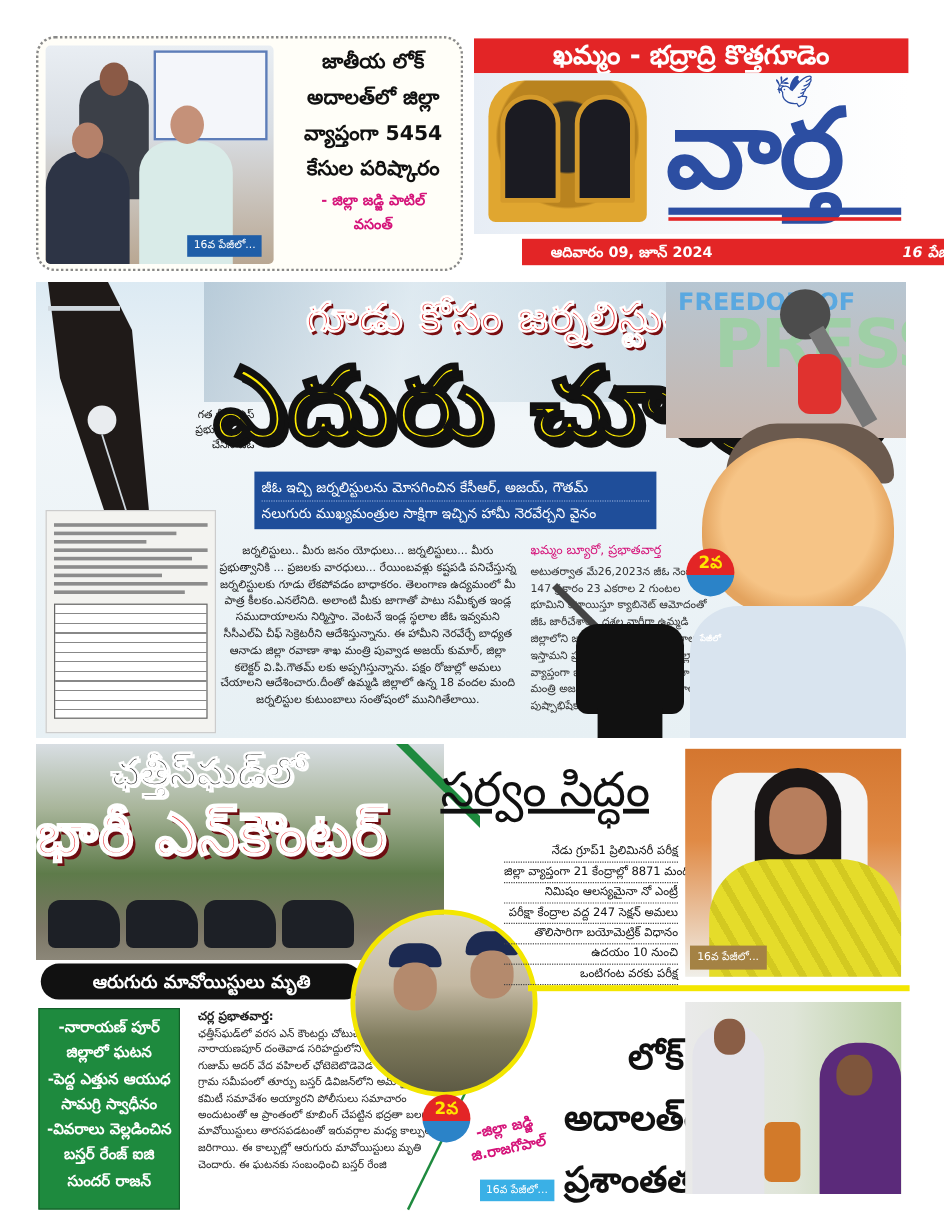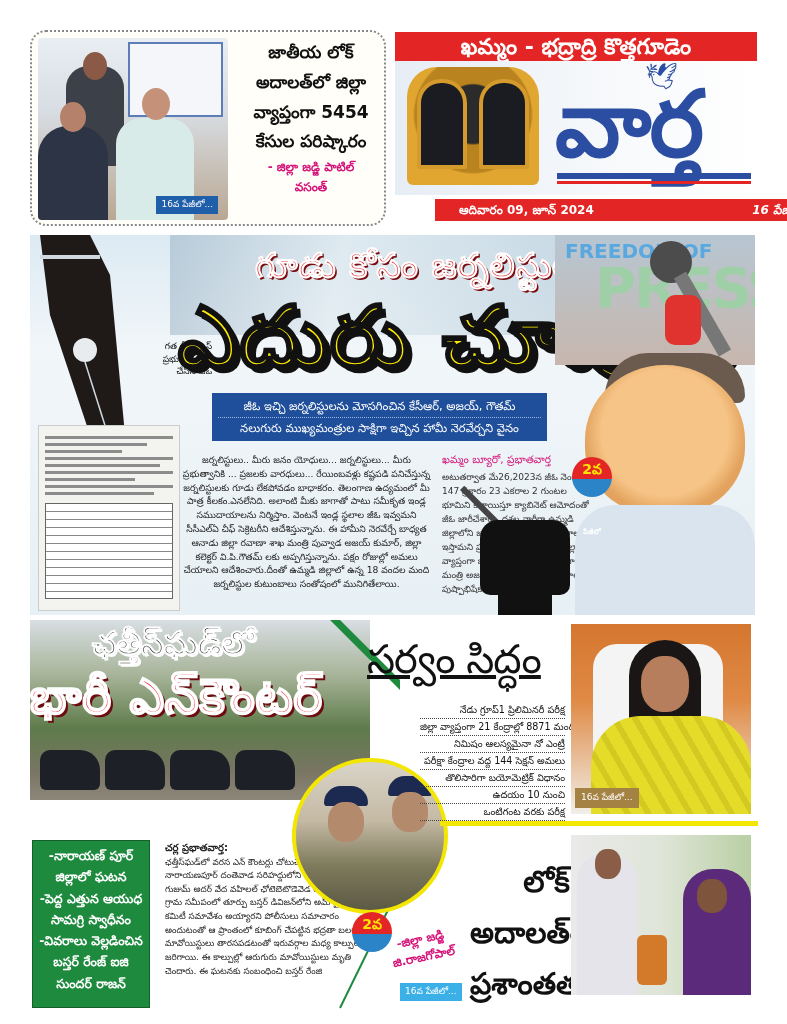--- a/index.html
+++ b/index.html
@@ -41,21 +41,21 @@
   #lead .sky { position:absolute; left:140px; top:0; width:420px; height:100px; background: linear-gradient(100deg, #9fb6c7 0%, #dfe9ef 40%, #b4cad8 100%); opacity:.6; }
   #pen-nib { left: 0; top: 0; width: 150px; height: 200px; }
   #pen-nib svg { width: 150px; height: 200px; }
   #go-note { left: 120px; top: 105px; width: 62px; font-size: 9px; line-height: 1.4; color: #111; text-align: right; }
   #go-doc { left: 8px; top: 190px; width: 142px; height: 186px; background: #f3f3f0; border: 1px solid #ccc; padding: 6px; }
   #go-doc .line { height: 3px; background: #8c8c8c; margin: 4px 0; }
   #go-doc .tbl { margin-top: 8px; border: 1px solid #666; height: 96px; background: repeating-linear-gradient(180deg, #fff 0 7px, #888 7px 8px); }
   #lead-kicker { left: 225px; top: 10px; font-size: 34px; font-weight: bold; color: #e4262b; -webkit-text-stroke: 1px #fff; text-shadow: 2px 2px 0 #7a0d10; letter-spacing: 1px; white-space: nowrap; }
   #lead-headline { left: 148px; top: 60px; font-size: 84px; font-weight: bold; color: #ffec00; -webkit-text-stroke: 3px #111; text-shadow: 5px 5px 0 #111; letter-spacing: 2px; white-space: nowrap; line-height: 1; }
   #lead-deck { left: 182px; top: 158px; width: 335px; background: #1f4e9a; color: #fff; font-size: 11.5px; padding: 3px 6px; line-height: 1.8; }
-  #lead-deck .deck-line { border-bottom: 1px dotted #9fb6e0; text-align: center; }
+  #lead-deck .deck-line { border-bottom: 1px dotted #9fb6e0; }
   #lead-deck .deck-line:last-child { border-bottom: none; }
   #lead-body-left { left: 150px; top: 218px; width: 253px; font-size: 9.2px; line-height: 1.5; color: #222; text-align: center; }
   #lead-byline { left: 412px; top: 218px; font-size: 10.5px; color: #d5147a; white-space: nowrap; }
   #lead-body-right { left: 412px; top: 236px; width: 148px; font-size: 9px; line-height: 1.55; color: #333; }
   #caricature { left: 525px; top: 0; width: 200px; height: 380px; }
   #caricature .press-bg { position:absolute; left:0; top:0; width:200px; height:130px; background: linear-gradient(180deg,#b7c6d2,#c7b6ad); }
   #caricature .press-word { position:absolute; left:40px; top:20px; font-size:56px; font-weight:bold; color:#9fcfa6; letter-spacing:-2px; }
   #caricature .freedom { position:absolute; left:10px; top:4px; font-size:20px; font-weight:bold; color:#5aa8e0; }
   #caricature .mic { position:absolute; left:95px; top:6px; width:42px; height:42px; background:#4c4c4c; border-radius:50%; }
   #caricature .mic-handle { position:absolute; left:118px; top:40px; width:14px; height:90px; background:#777; transform: rotate(-30deg); transform-origin: top; }
@@ -226,20 +226,21 @@
     <div class="bag" style="left:75px"></div>
     <div class="bag" style="left:140px"></div>
     <div class="bag" style="left:205px"></div>
   </div>
   <svg id="enc-green-edge" class="abs" viewBox="0 0 80 390">
     <polygon points="0,0 20,0 80,60 80,70 10,0" fill="#1e8a3e"></polygon>
     <line x1="68" y1="290" x2="20" y2="388" stroke="#1e8a3e" stroke-width="2"></line>
   </svg>
   <div id="enc-kicker" class="abs">ఛత్తీస్‌ఘడ్‌లో</div>
   <div id="enc-headline" class="abs">భారీ ఎన్‌కౌంటర్</div>
+  <div id="enc-strap" class="abs">ఆరుగురు మావోయిస్టులు మృతి</div>
   <div id="enc-bullets" class="abs">
     <div>-నారాయణ్ పూర్</div>
     <div>జిల్లాలో ఘటన</div>
     <div>-పెద్ద ఎత్తున ఆయుధ</div>
     <div>సామగ్రి స్వాధీనం</div>
     <div>-వివరాలు వెల్లడించిన</div>
     <div>బస్తర్ రేంజ్ ఐజి</div>
     <div>సుందర్ రాజన్</div>
   </div>
   <div id="enc-body" class="abs">
@@ -256,21 +257,21 @@
     <span>2వ</span>
     <span class="sub">పేజీలో</span>
   </div>
 </div>
 
 <div id="exam-headline" class="abs">సర్వం సిద్ధం</div>
 <div id="exam-points" class="abs">
   <div class="pt">నేడు గ్రూప్1 ప్రిలిమినరీ పరీక్ష</div>
   <div class="pt">జిల్లా వ్యాప్తంగా 21 కేంద్రాల్లో 8871 మంది</div>
   <div class="pt">నిమిషం ఆలస్యమైనా నో ఎంట్రీ</div>
-  <div class="pt">పరీక్షా కేంద్రాల వద్ద 144 సెక్షన్ అమలు</div>
+  <div class="pt">పరీక్షా కేంద్రాల వద్ద 247 సెక్షన్ అమలు</div>
   <div class="pt">తొలిసారిగా బయోమెట్రిక్ విధానం</div>
   <div class="pt">ఉదయం 10 నుంచి</div>
   <div class="pt">ఒంటిగంట వరకు పరీక్ష</div>
 </div>
 <div id="collector-photo" class="abs">
   <div class="chair"></div>
   <div class="hair"></div>
   <div class="face"></div>
   <div class="saree"></div>
   <div class="page-tag">16వ పేజీలో...</div>

